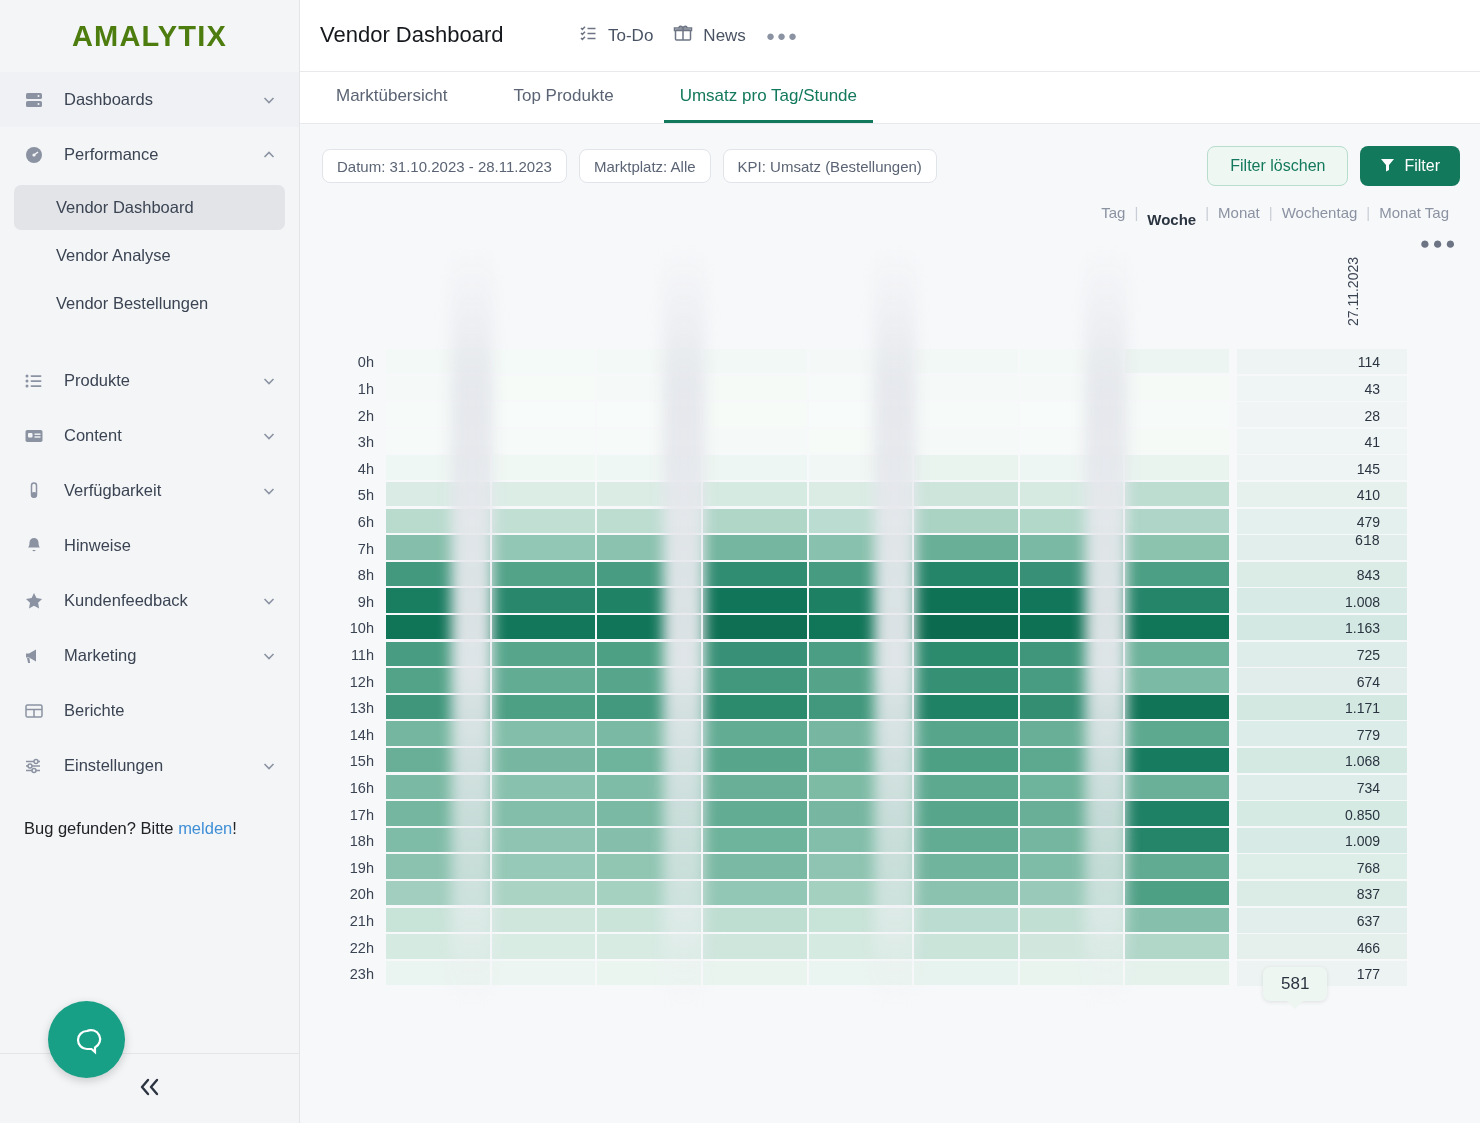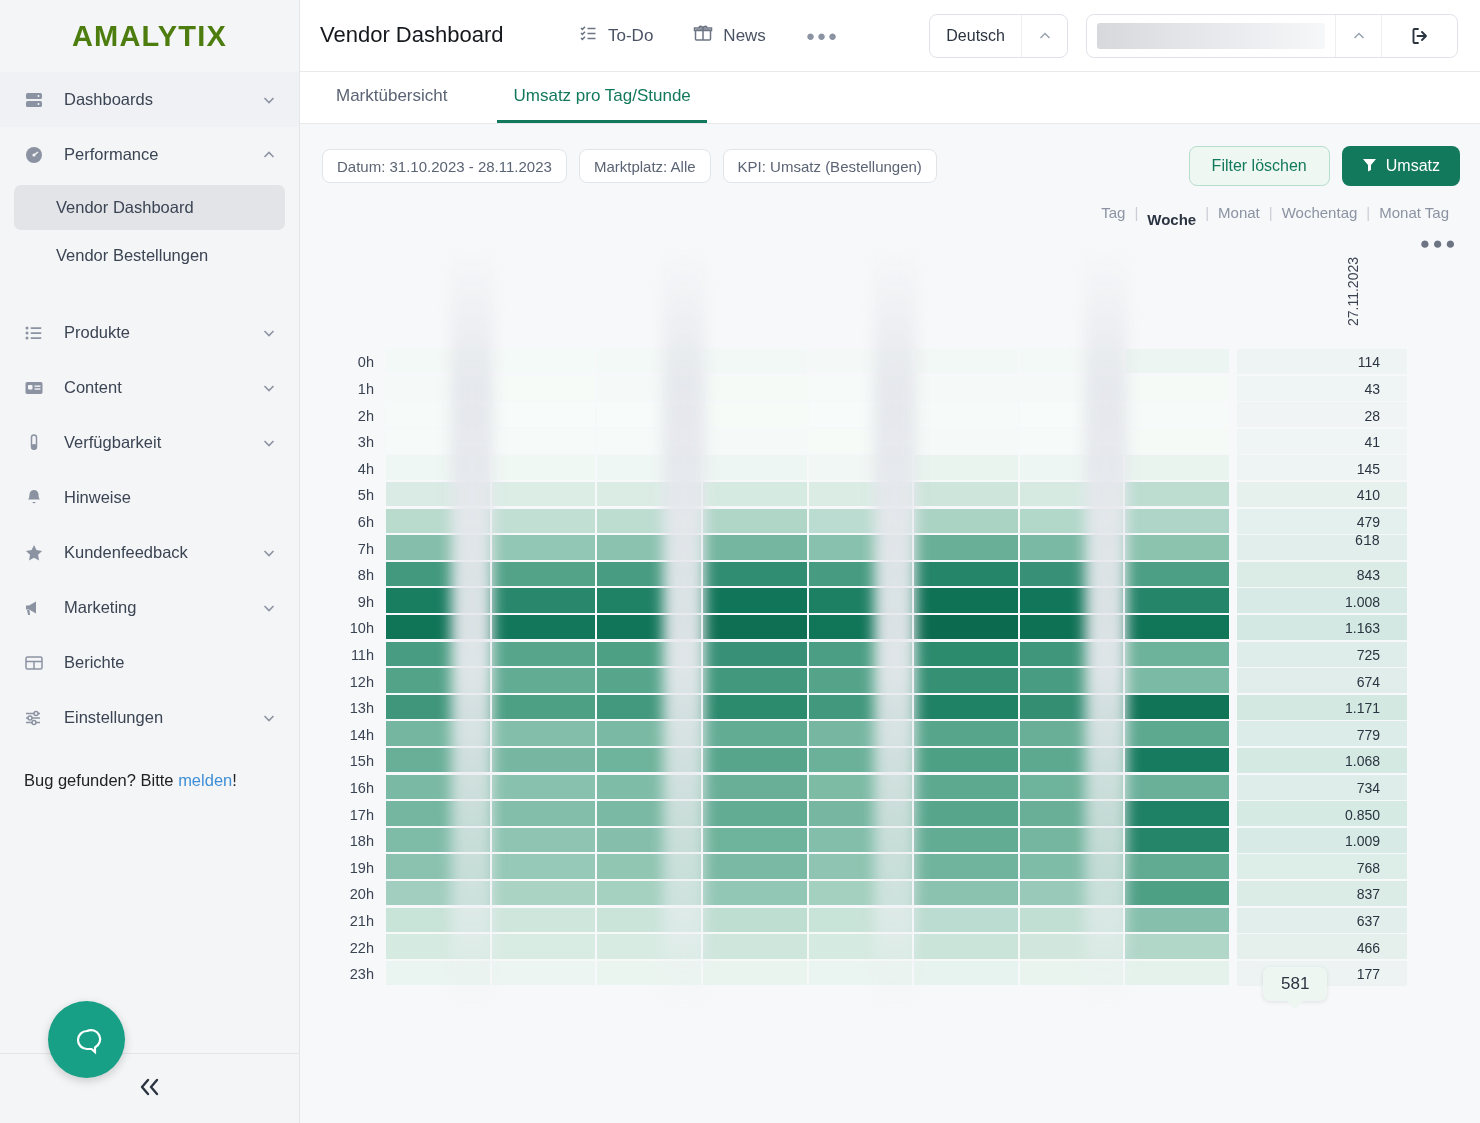--- a/index.html
+++ b/index.html
@@ -61,21 +61,21 @@
     box-shadow: 0 3px 10px rgba(0,0,0,.18); cursor: pointer;
   }
 
   
   .main { width: 1180px; height: 1123px; display: flex; flex-direction: column; background:#fff; }
   .topbar {
     height: 72px; display: flex; align-items: center; background: #fff;
     border-bottom: 1px solid #e7e9ed; padding-left: 20px; flex: 0 0 72px;
   }
   .page-title { font-size: 22px; color: #15181c; line-height: 1.28; width: 250px; }
-  .top-links { display: flex; align-items: center; gap: 40px; margin-left: 8px; }
+  .top-links { display: flex; align-items: center; gap: 20px; margin-left: 8px; }
   .top-link { display: flex; align-items: center; gap: 10px; color: #4a5364; font-size: 17px; cursor: pointer; }
   .dots { color: #8b93a2; letter-spacing: 2px; font-size: 15px; cursor: pointer; }
   .top-right { margin-left: auto; display: flex; align-items: center; gap: 18px; padding-right: 22px; }
   .select-box {
     display: flex; align-items: center; height: 44px; border: 1px solid #dfe2e7;
     border-radius: 8px; background: #fff; cursor: pointer;
   }
   .select-box .val { padding: 0 16px; font-size: 16px; color: #2b3441; }
   .select-box .caret { width: 46px; display: flex; align-items: center; justify-content: center;
     border-left: 1px solid #eceef1; height: 100%; color:#9aa2b0; }
@@ -192,20 +192,23 @@
         <span class="lbl">Performance</span>
         <span class="chev">
           <svg width="16" height="16" viewBox="0 0 16 16" fill="none" stroke="currentColor" stroke-width="1.6">
               <path d="M3.5 10l4.5-4.5L12.5 10"></path>
             </svg>
         </span>
       </div>
 
       <div class="sub-item active">
         <span>Vendor Dashboard</span>
+      </div>
+      <div class="sub-item">
+        <span>Vendor Analyse</span>
       </div>
       <div class="sub-item">
         <span>Vendor Bestellungen</span>
       </div>
 
       <div class="nav-gap"></div>
 
       <div class="nav-item">
         <span class="ico">
           <svg width="20" height="20" viewBox="0 0 20 20" fill="currentColor">
@@ -364,70 +367,49 @@
                 <rect x="2.5" y="7" width="15" height="10" rx="1"></rect>
                 <path d="M1.5 5h17v2.5h-17zM10 5v12"></path>
                 <path d="M10 5c-1-2.5-4.5-2.5-3.7 0M10 5c1-2.5 4.5-2.5 3.7 0"></path>
               </svg>
           </span>
           <span>News</span>
         </div>
         <div class="dots">●●●</div>
       </div>
 
-      <div class="top-right">
-        <div class="select-box">
-          <span class="val">Deutsch</span>
-          <span class="caret">
-            <svg width="16" height="16" viewBox="0 0 16 16" fill="none" stroke="currentColor" stroke-width="1.5">
-                <path d="M3.5 10l4.5-4.5L12.5 10"></path>
-              </svg>
-          </span>
-        </div>
-        <div class="select-box user-box">
-          <span class="user-redacted"></span>
-          <span class="caret">
-            <svg width="16" height="16" viewBox="0 0 16 16" fill="none" stroke="currentColor" stroke-width="1.5">
-                <path d="M3.5 10l4.5-4.5L12.5 10"></path>
-              </svg>
-          </span>
-          <span class="logout-btn">
-            <svg width="22" height="22" viewBox="0 0 22 22" fill="none" stroke="currentColor" stroke-width="1.9" stroke-linecap="round" stroke-linejoin="round">
-                <path d="M9 4H5.5a1 1 0 00-1 1v12a1 1 0 001 1H9"></path>
-                <path d="M13 7l4 4-4 4M17 11H8.5"></path>
-              </svg>
-          </span>
-        </div>
-      </div>
     </div>
 
     <div class="tabs">
       <div class="tab">
         <span>Marktübersicht</span>
+      </div>
+      <div class="tab">
+        <span>Top Produkte</span>
       </div>
       <div class="tab active">
         <span>Umsatz pro Tag/Stunde</span>
       </div>
     </div>
 
     <div class="content">
 
       <div class="filterrow">
         <div class="chip">Datum: 31.10.2023 - 28.11.2023</div>
         <div class="chip">Marktplatz: Alle</div>
         <div class="chip">KPI: Umsatz (Bestellungen)</div>
         <div class="filter-actions">
           <div class="btn-ghost">Filter löschen</div>
           <div class="btn-primary">
             <span>
               <svg width="15" height="15" viewBox="0 0 15 15" fill="currentColor">
                   <path d="M1 2h13l-5 6v5l-3 1.5V8z"></path>
                 </svg>
             </span>
-            <span>Umsatz</span>
+            <span>Filter</span>
           </div>
         </div>
       </div>
 
       <div class="granularity">
         <span class="gran">Tag</span>
         <span class="gran-sep">|</span>
         <span class="gran active">Woche</span>
         <span class="gran-sep">|</span>
         <span class="gran">Monat</span>

